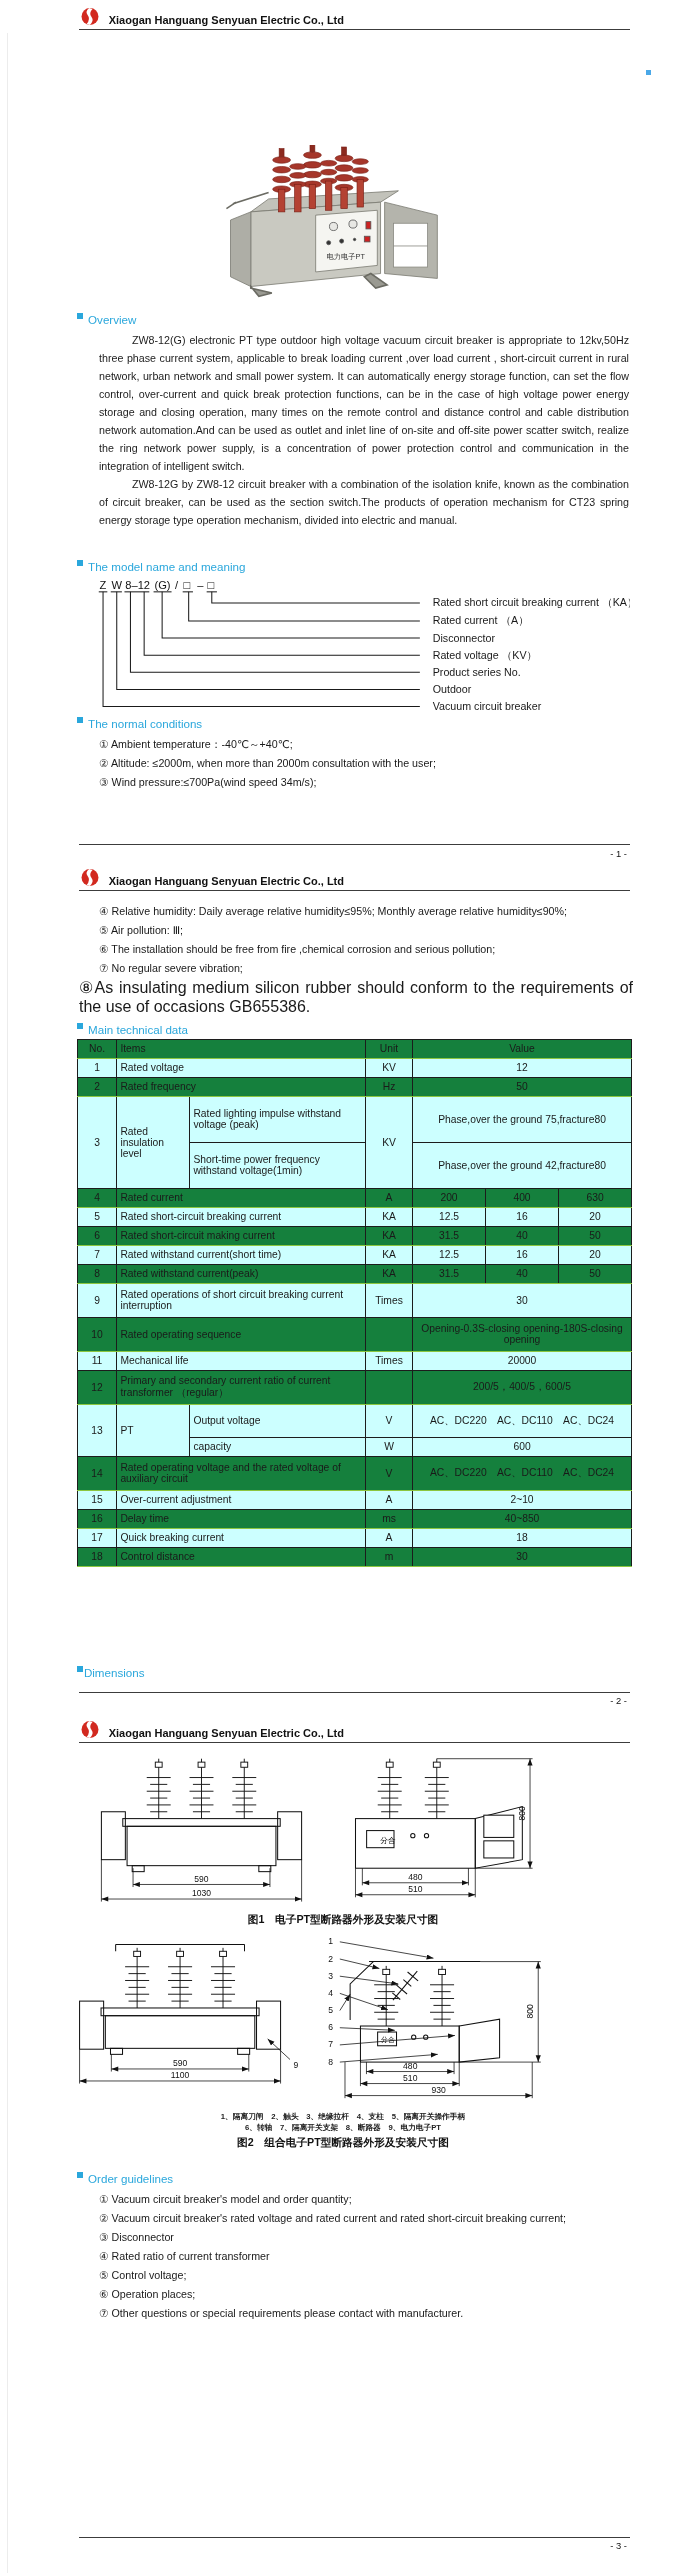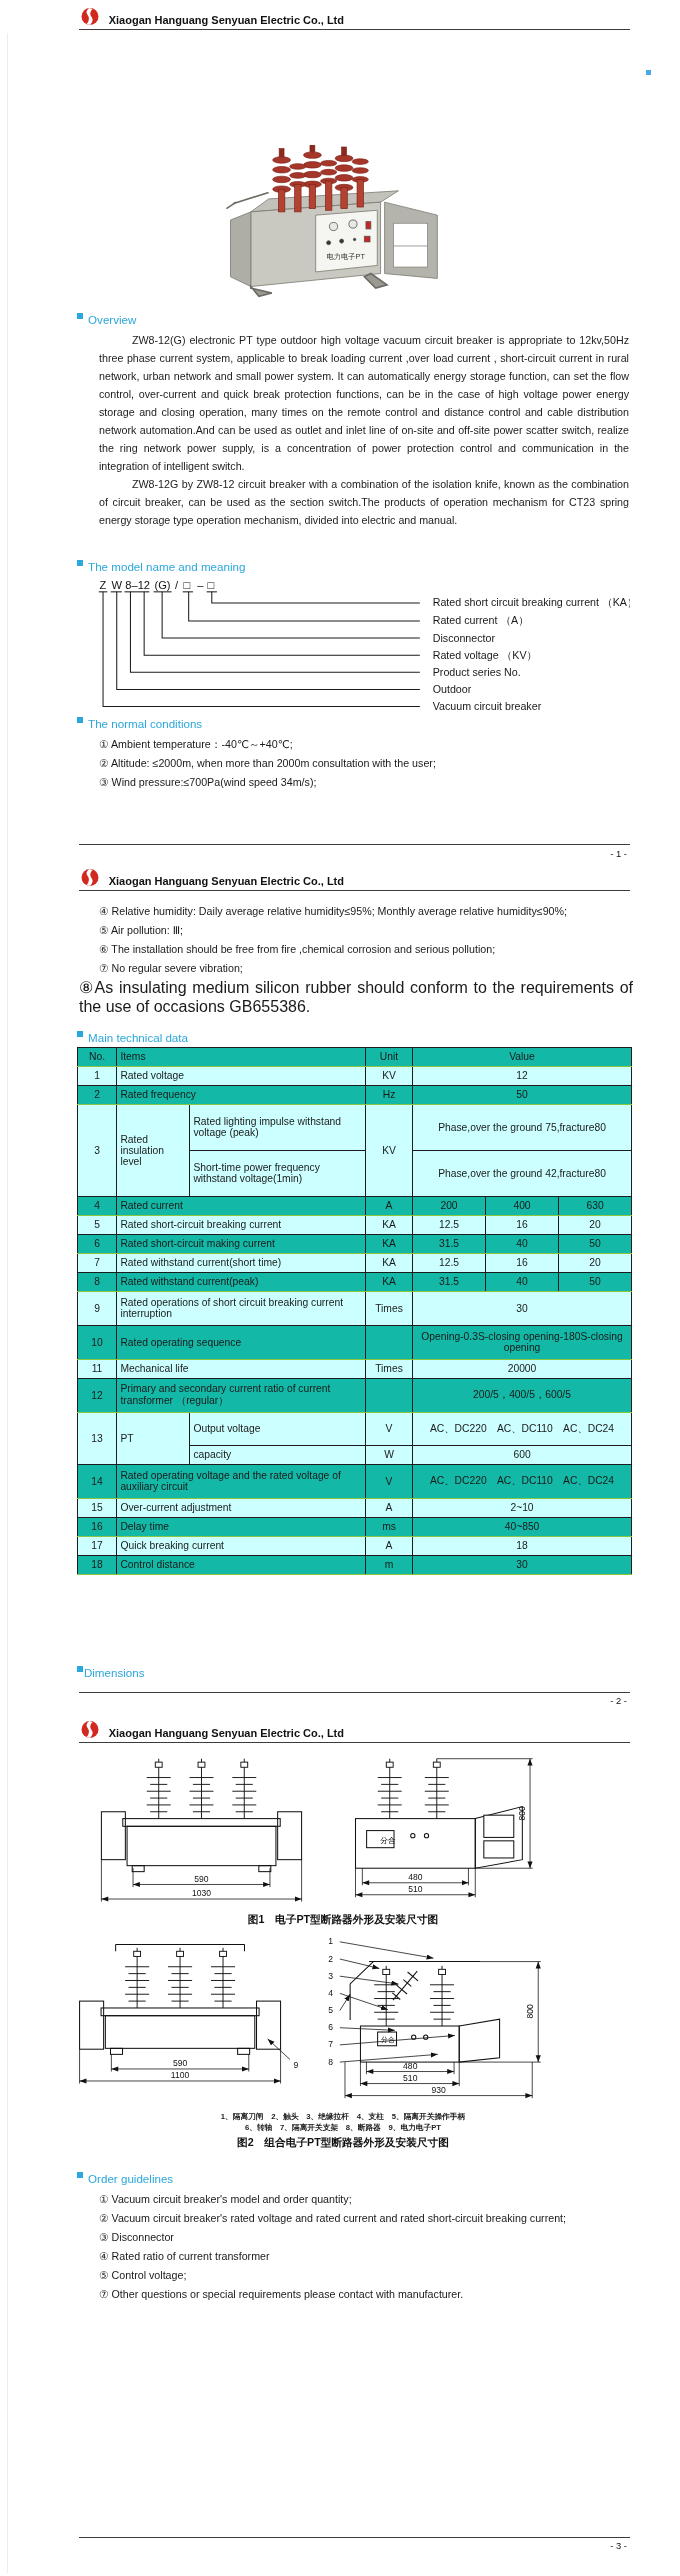--- a/index.html
+++ b/index.html
@@ -16,21 +16,21 @@
   .sec .sq{display:inline-block;width:6px;height:6px;background:#2aa7dc;margin-right:5.1px;flex:0 0 auto;}
   .sec.nosp .sq{margin-right:0.9px;}
   .para{margin:0 51px 0 99px;font-size:10.7px;line-height:18px;text-align:justify;text-indent:33px;color:#1c1c1c;}
   .cond{margin:0 51px 0 99px;font-size:10.7px;line-height:19px;text-align:justify;padding-left:21.5px;text-indent:-21.5px;}
   .cond8{margin:0 47px 0 79px;font-size:16px;line-height:19px;text-align:justify;}
   .photo{display:block;margin:115px auto 0 auto;}
   .modelsvg{display:block;margin:5.1px 0 0 77px;}
   .tbl{border-collapse:collapse;margin:3.4px 0 0 77px;width:553px;table-layout:fixed;font-size:10.3px;}
   .tbl td{border:0.9px solid #1c1c1c;padding:0.9px 3.4px;text-align:center;vertical-align:middle;overflow:hidden;}
   .tbl td.l{text-align:left;}
-  .tbl tr.b{background:#14b8a6;}
+  .tbl tr.b{background:#15803d;}
   .tbl tr.lt{background:#ccffff;}
   .tbl tr.b td{border-bottom:1.7px solid #8cc63f;}
   .h22{height:19px;}.h38{height:33px;}.h40{height:34px;}.h54{height:46px;}
   .figsvg{display:block;}
   .figcap{width:532px;margin:1.7px 0 0 77px;text-align:center;font-size:10.7px;font-weight:bold;color:#111;}
   .legend{width:532px;margin:0 0 0 77px;text-align:center;font-size:7.7px;font-weight:bold;color:#222;line-height:11px;}
   .pgline{position:absolute;left:79px;right:50px;border-top:1.7px solid #3c3c3c;}
   .pgnum{position:absolute;right:53px;font-size:9.4px;color:#111;}
   .mt6{margin-top:5.1px;}.mt36{margin-top:31px;}
   svg text{font-family:"Liberation Sans",sans-serif;}
@@ -195,21 +195,21 @@
   </div>
 
   <div style="margin-top:10.3px;">
     <div class="cond">④  Relative humidity: Daily average relative humidity≤95%; Monthly average relative humidity≤90%;</div>
     <div class="cond">⑤  Air pollution: Ⅲ;</div>
     <div class="cond">⑥  The installation should be free from fire ,chemical corrosion and serious pollution;</div>
     <div class="cond">⑦  No regular severe vibration;</div>
     <div class="cond8">⑧As insulating medium silicon rubber should conform to the requirements of the use of occasions GB655386.</div>
   </div>
 
-  <div class="sec" style="margin-top:15px;">
+  <div class="sec" style="margin-top:7px;">
       <span class="sq"></span>
       <span>Main technical data</span>
     </div>
 
   <table class="tbl">
     <colgroup>
         <col style="width:39px">
         <col style="width:73px">
         <col style="width:176px">
         <col style="width:47px">
@@ -530,19 +530,20 @@
   <div class="sec" style="margin-top:22px;">
       <span class="sq"></span>
       <span>Order guidelines</span>
     </div>
   <div class="mt6">
     <div class="cond">①  Vacuum circuit breaker's model and order quantity;</div>
     <div class="cond">②  Vacuum circuit breaker's rated voltage and rated current and rated short-circuit breaking current;</div>
     <div class="cond">③  Disconnector</div>
     <div class="cond">④  Rated ratio of current transformer</div>
     <div class="cond">⑤  Control voltage;</div>
+    <div class="cond">⑥  Operation places;</div>
     <div class="cond">⑦  Other questions or special requirements please contact with manufacturer.</div>
   </div>
 
   <div class="pgline" style="top:829px;"></div>
   <div class="pgnum" style="top:832px;">- 3 -</div>
 </div>
 
 
 </body></html>

